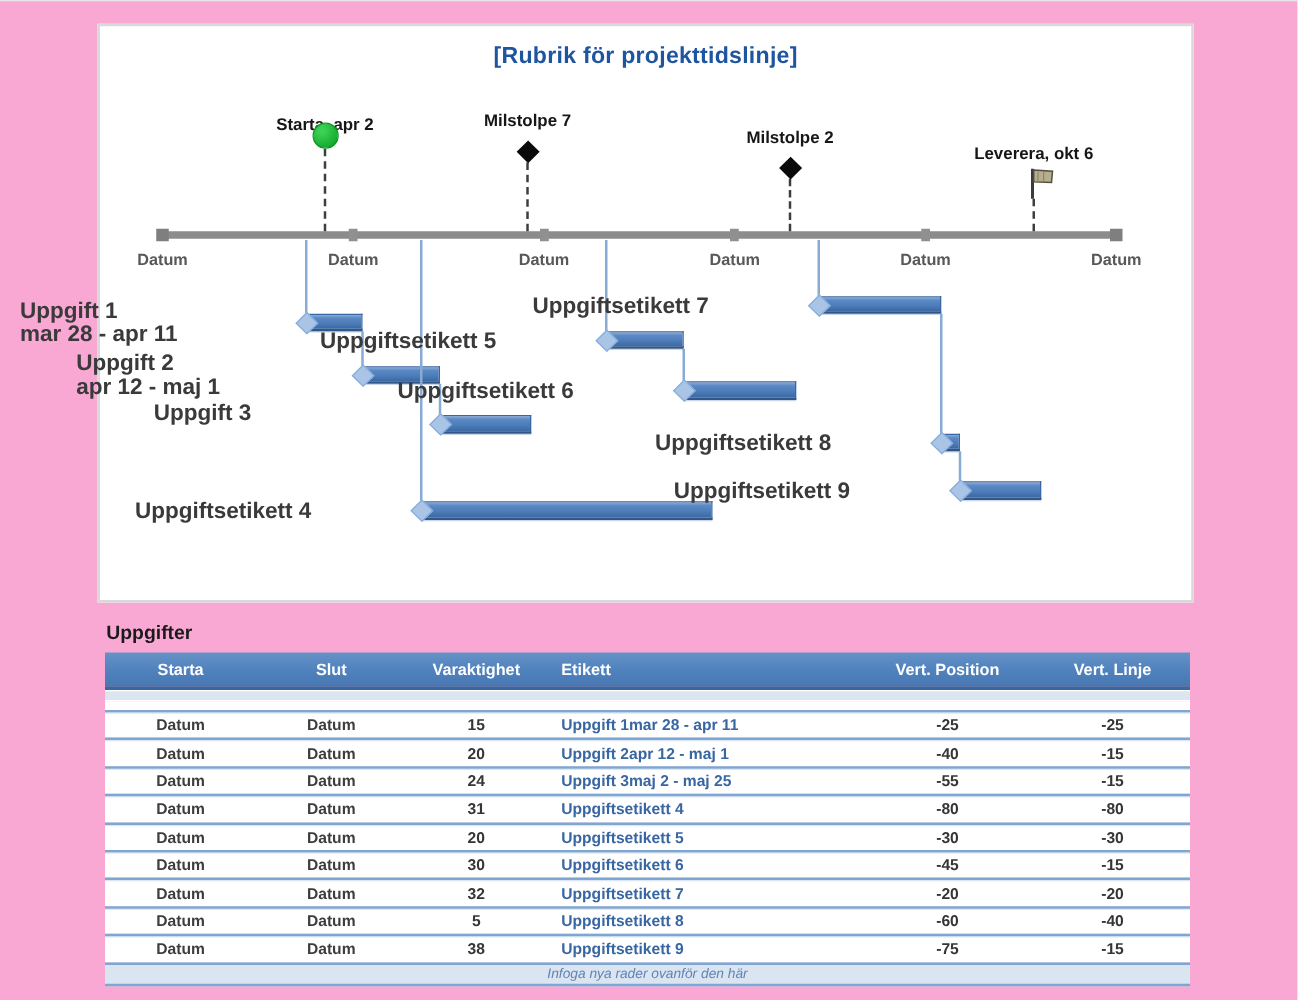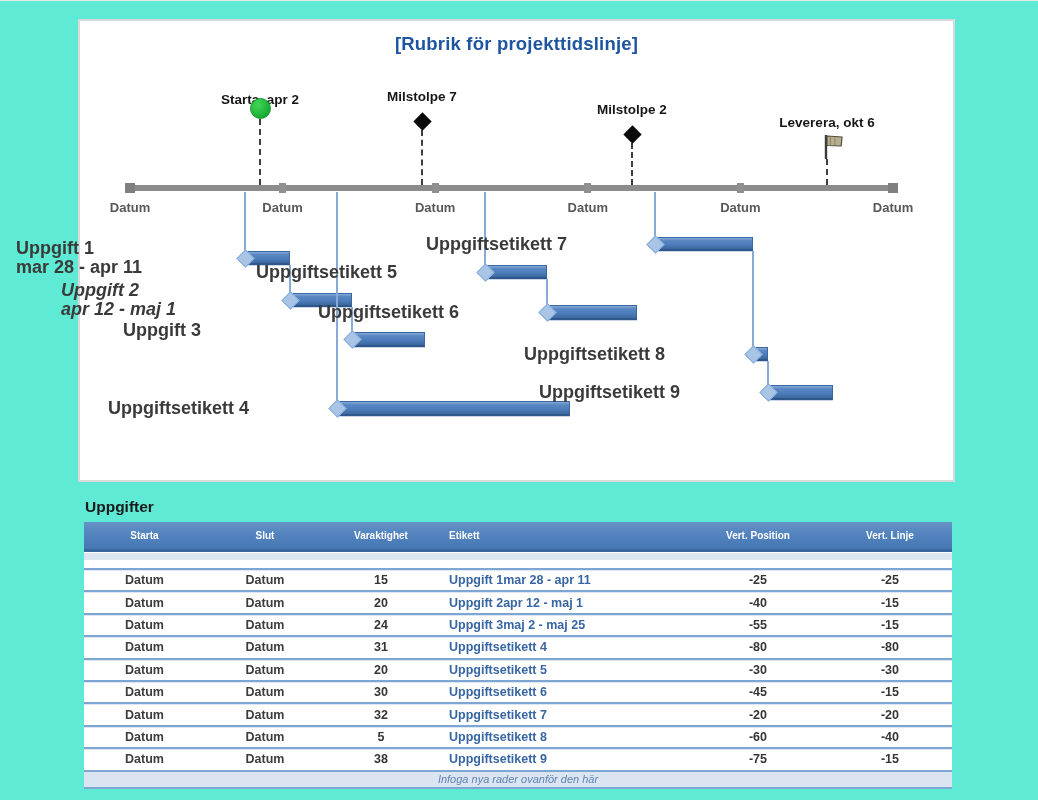--- a/index.html
+++ b/index.html
@@ -1,17 +1,17 @@
 <!DOCTYPE html>
 <html><head>
 <meta charset="utf-8">
 <style>
   html,body{margin:0;padding:0;background:#fff;}
   body{font-family:"Liberation Sans","DejaVu Sans",sans-serif;}
-  #page{position:relative;width:1038px;height:800px;background:#5eead4;overflow:hidden;border-top:1px solid #e8e8e8;}
+  #page{position:relative;width:1038px;height:800px;background:#f9a8d4;overflow:hidden;border-top:1px solid #e8e8e8;}
   .abs{position:absolute;}
 
   
   .chart-panel{left:78px;top:18px;width:873px;height:459px;background:#fff;border:2px solid #d9d9d9;}
   .chart-title{left:78px;top:32px;width:877px;text-align:center;font-size:18.5px;font-weight:bold;color:#1e55a0;letter-spacing:.2px;}
 
   
   .axis-bar{left:130px;top:184px;width:763px;height:6px;background:#8c8c8c;}
   .axis-cap{width:10px;height:10px;top:182px;background:#7f7f7f;}
   .axis-tick{width:7px;height:10px;top:182px;background:#909090;}
@@ -26,21 +26,21 @@
   
   .connector{width:2px;background:#87abd5;}
   .task-bar{height:14px;background:linear-gradient(180deg,#87a9d9 0%,#5a89c4 22%,#4c7cba 60%,#3c689f 100%);border:1px solid #3a67a0;border-bottom:2px solid #2f578b;box-sizing:border-box;box-shadow:0 1px 0 rgba(190,205,225,.8);}
   .task-diamond{width:11px;height:11px;background:#aac4e6;border:1px solid #86aede;transform:rotate(45deg);}
   .task-label{font-size:18px;font-weight:bold;color:#3a3a3a;line-height:19px;white-space:nowrap;}
 
   
   .tbl-title{left:85px;top:497px;font-size:15.5px;font-weight:600;color:#1a1a1a;}
   .tbl{left:84px;top:521px;width:868px;}
   .t-head{display:flex;height:27px;background:linear-gradient(180deg,#6592c6 0%,#4f81bd 55%,#4878b2 100%);border-bottom:3px solid #3a689e;align-items:center;}
-  .t-head .cell{color:#fff;font-size:10px;font-weight:bold;}
+  .t-head .cell{color:#fff;font-size:13px;font-weight:bold;}
   .t-spacer1{height:7px;background:#dce6f1;border-top:1px solid #fff;border-bottom:1px solid #fff;}
   .t-spacer2{height:7px;background:#fff;}
   .t-row{display:flex;height:20.4px;align-items:center;background:#fff;border-top:2px solid #7ea6d2;box-shadow:inset 0 1px 0 #dce7f3;}
   .t-foot{height:15px;background:#dbe5f1;border-top:2px solid #7ea6d2;border-bottom:2px solid #7ea6d2;text-align:center;font-size:11px;font-style:italic;color:#5f83b5;line-height:15px;}
   .cell{box-sizing:border-box;text-align:center;}
   .c0{width:121px;} .c1{width:120px;} .c2{width:112px;} .c3{width:251px;text-align:left;padding-left:12px;} .c4{width:140px;} .c5{width:124px;}
   .t-row .c0,.t-row .c1{font-size:12.5px;font-weight:bold;color:#3d3d3d;}
   .t-row .c2,.t-row .c4,.t-row .c5{font-size:12.5px;font-weight:600;color:#353535;}
   .t-row .c3{font-size:12.5px;font-weight:bold;color:#3866a3;}
 </style>
@@ -90,21 +90,21 @@
       <div class="abs connector" style="left: 244px; top: 191px; height: 59px;"></div>
       <div class="abs task-bar" style="left: 245px; top: 250px; width: 45px; height: 14px;"></div>
       <div class="abs task-diamond" style="left: 238.5px; top: 250.5px;"></div>
       <div class="abs task-label" style="right: 802px; top: 238px; width: 220px;">
         <div>Uppgift 1</div>
         <div>mar 28 - apr 11</div>
       </div>
       <div class="abs connector" style="left: 289px; top: 264px; height: 28px;"></div>
       <div class="abs task-bar" style="left: 290px; top: 292px; width: 62px; height: 14px;"></div>
       <div class="abs task-diamond" style="left: 283.5px; top: 292.5px;"></div>
-      <div class="abs task-label" style="right: 757px; top: 280px; width: 220px; font-style: italic;">
+      <div class="abs task-label" style="right: 757px; top: 280px; width: 220px;">
         <div>Uppgift 2</div>
         <div>apr 12 - maj 1</div>
       </div>
       <div class="abs connector" style="left: 351px; top: 306px; height: 25px;"></div>
       <div class="abs task-bar" style="left: 352px; top: 331px; width: 73px; height: 15px;"></div>
       <div class="abs task-diamond" style="left: 345.5px; top: 332px;"></div>
       <div class="abs task-label" style="right: 695px; top: 319.5px; width: 220px;">
         <div>Uppgift 3</div>
       </div>
       <div class="abs connector" style="left: 336px; top: 191px; height: 209px;"></div>

